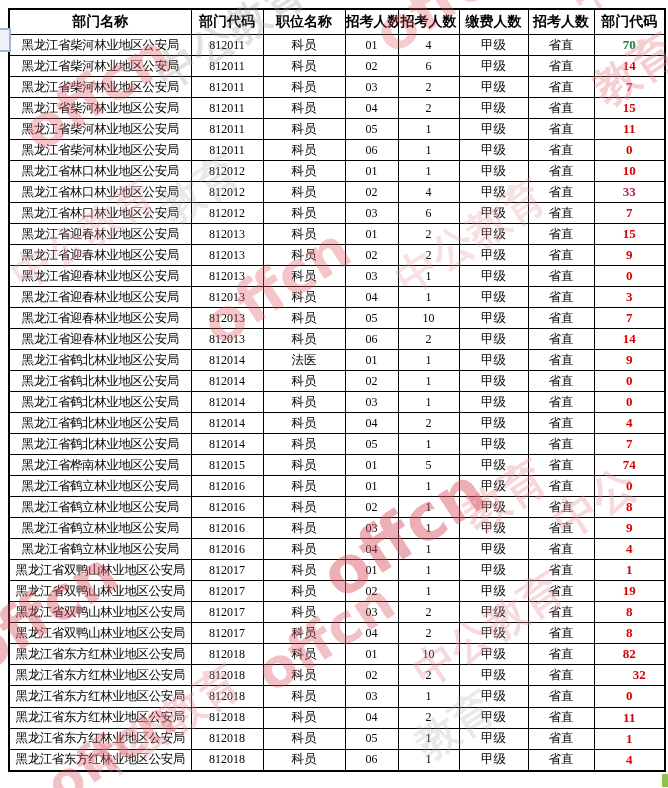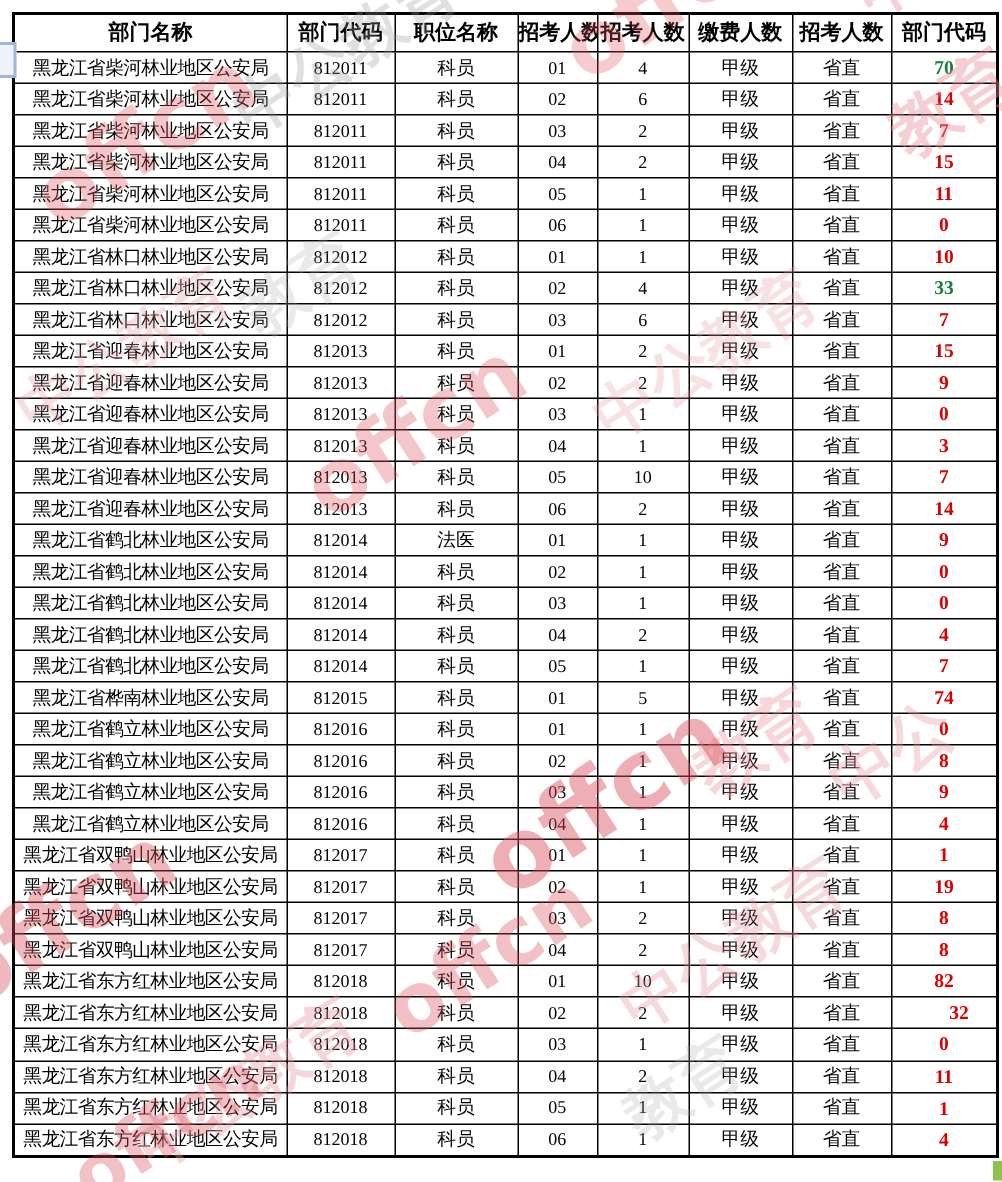--- a/index.html
+++ b/index.html
@@ -180,21 +180,21 @@
           <td class="paid" style="color: rgb(217, 0, 0);">10</td>
         </tr>
         <tr>
           <td class="dept">黑龙江省林口林业地区公安局</td>
           <td class="num">812012</td>
           <td class="txt">科员</td>
           <td class="num">02</td>
           <td class="num">4</td>
           <td class="txt">甲级</td>
           <td class="txt">省直</td>
-          <td class="paid" style="color: #15803d;">33</td>
+          <td class="paid" style="color: #be185d;">33</td>
         </tr>
         <tr>
           <td class="dept">黑龙江省林口林业地区公安局</td>
           <td class="num">812012</td>
           <td class="txt">科员</td>
           <td class="num">03</td>
           <td class="num">6</td>
           <td class="txt">甲级</td>
           <td class="txt">省直</td>
           <td class="paid" style="color: rgb(217, 0, 0);">7</td>

